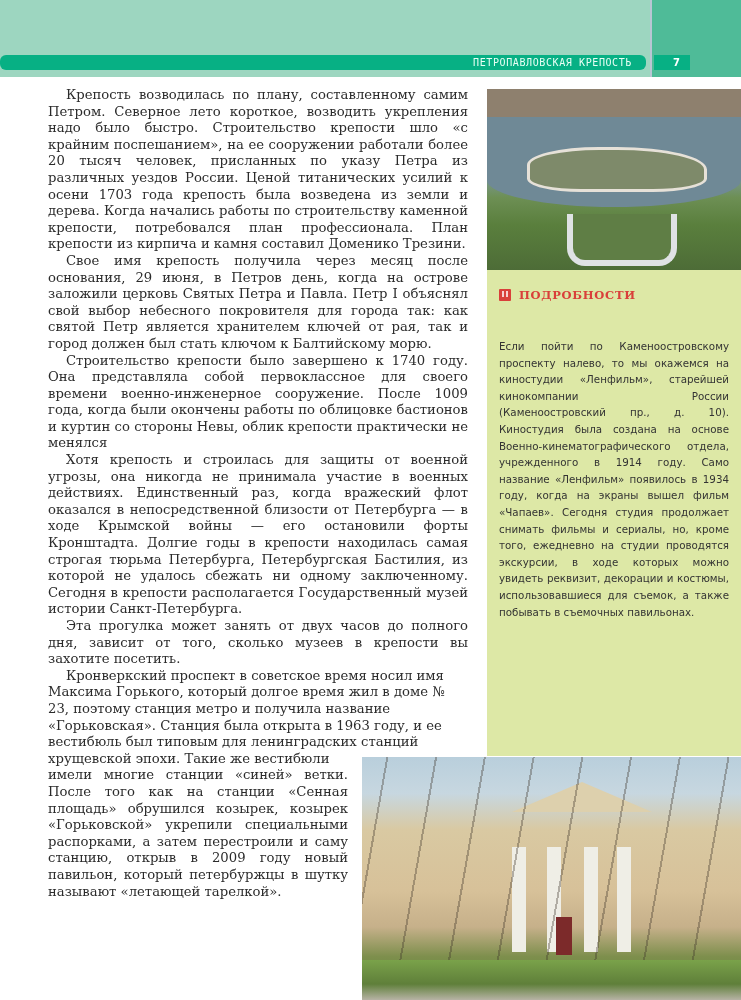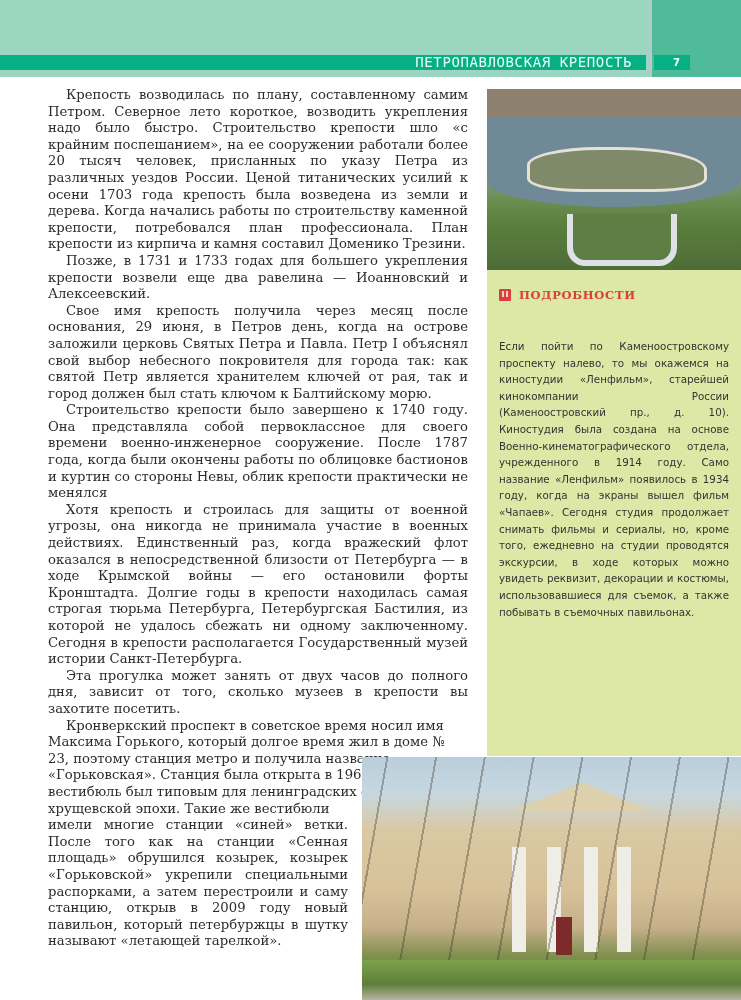--- a/index.html
+++ b/index.html
@@ -4,22 +4,22 @@
 <style>
   * { box-sizing: border-box; margin: 0; padding: 0; }
   html, body { width: 741px; height: 1000px; background: #ffffff; overflow: hidden; }
   body { position: relative; font-family: "DejaVu Serif", serif; color: #2b2b2b; }
 
   
   .header-band { position: absolute; left: 0; top: 0; width: 741px; height: 77px; background: #9dd6c0; }
   .header-right { position: absolute; left: 652px; top: 0; width: 89px; height: 77px; background: #4fbb98; }
   .header-divider { position: absolute; left: 650px; top: 0; width: 2px; height: 77px; background: #b9c6d4; }
   .header-strip { position: absolute; left: 0; top: 55px; width: 646px; height: 15px; background: #07b084;
-    color: #e9fff5; font-family: "DejaVu Sans Mono", monospace; font-size: 14px; letter-spacing: 0.6px;
-    text-align: right; padding-right: 14px; line-height: 15px; }
+    color: #e9fff5; font-family: "DejaVu Sans Mono", monospace; font-size: 10px; letter-spacing: 0.6px;
+    text-align: right; padding-right: 14px; line-height: 15px; border-radius: 6px; }
   .page-num-box { position: absolute; left: 654px; top: 55px; width: 36px; height: 15px; background: #07b084;
     color: #ffffff; font-family: "DejaVu Sans", sans-serif; font-weight: bold; font-size: 10px;
     line-height: 15px; text-align: right; padding-right: 10px; }
 
   
   .main-col { position: absolute; left: 48px; top: 87px; width: 420px; font-size: 13.2px; line-height: 16.6px; text-align: justify; hyphens: manual; }
   .main-col p { text-indent: 18px; }
   .main-col .narrow { width: 300px; }
 
   
@@ -71,23 +71,22 @@
 <div class="sidebar-box">
   <div class="sidebar-head">
     <span class="sidebar-icon"></span>
     <span class="sidebar-title">ПОДРОБНОСТИ</span>
   </div>
   <p class="sidebar-text">Если пойти по Каменоостровскому проспекту налево, то мы окажемся на киностудии «Ленфильм», старейшей кинокомпании России (Каменоостровский пр., д. 10). Киностудия была создана на основе Военно-кинематографического отдела, учрежденного в 1914 году. Само название «Ленфильм» появилось в 1934 году, когда на экраны вышел фильм «Чапаев». Сегодня студия продолжает снимать фильмы и сериалы, но, кроме того, ежедневно на студии проводятся экскурсии, в ходе которых можно увидеть реквизит, декорации и костюмы, использовавшиеся для съемок, а также побывать в съемочных павильонах.</p>
 </div>
 
 <div class="main-col">
   <p>Крепость возводилась по плану, составленному самим Петром. Северное лето короткое, возводить укрепления надо было быстро. Строительство крепости шло «с крайним поспешанием», на ее сооружении работали более 20 тысяч человек, присланных по указу Петра из различных уездов России. Ценой титанических усилий к осени 1703 года крепость была возведена из земли и дерева. Когда начались работы по строительству каменной крепости, потребовался план профессионала. План крепости из кирпича и камня составил Доменико Трезини.</p>
-  <p>Позже, в 1731 и 1733 годах для большего укрепления крепости возвели еще два равелина — Иоанновский и Алексеевский.</p>
   <p>Свое имя крепость получила через месяц после основания, 29 июня, в Петров день, когда на острове заложили церковь Святых Петра и Павла. Петр I объяснял свой выбор небесного покровителя для города так: как святой Петр является хранителем ключей от рая, так и город должен был стать ключом к Балтийскому морю.</p>
-  <p>Строительство крепости было завершено к 1740 году. Она представляла собой первоклассное для своего времени военно-инженерное сооружение. После 1787 года, когда были окончены работы по облицовке бастионов и куртин со стороны Невы, облик крепости практически не менялся</p>
+  <p>Строительство крепости было завершено к 1740 году. Она представляла собой первоклассное для своего времени военно-инженерное сооружение. После 1009 года, когда были окончены работы по облицовке бастионов и куртин со стороны Невы, облик крепости практически не менялся</p>
   <p>Хотя крепость и строилась для защиты от военной угрозы, она никогда не принимала участие в военных действиях. Единственный раз, когда вражеский флот оказался в непосредственной близости от Петербурга — в ходе Крымской войны — его остановили форты Кронштадта. Долгие годы в крепости находилась самая строгая тюрьма Петербурга, Петербургская Бастилия, из которой не удалось сбежать ни одному заключенному. Сегодня в крепости располагается Государственный музей истории Санкт-Петербурга.</p>
   <p>Эта прогулка может занять от двух часов до полного дня, зависит от того, сколько музеев в крепости вы захотите посетить.</p>
   <p style="text-align:left;">Кронверкский проспект в советское время носил имя Максима Горького, который долгое время жил в доме № 23, поэтому станция метро и получила название «Горьковская». Станция была открыта в 1963 году, и ее вестибюль был типовым для ленинградских станций хрущевской эпохи. Такие же вестибюли</p>
   <p class="narrow" style="text-indent:0;">имели многие станции «синей» ветки. После того как на станции «Сенная площадь» обрушился козырек, козырек «Горьковской» укрепили специальными распорками, а затем перестроили и саму станцию, открыв в 2009 году новый павильон, который петербуржцы в шутку называют «летающей тарелкой».</p>
 
 </div>
 
 <div class="photo-building">
   <div class="bldg-pediment"></div>
   <div class="bldg-col" style="left:150px"></div>

